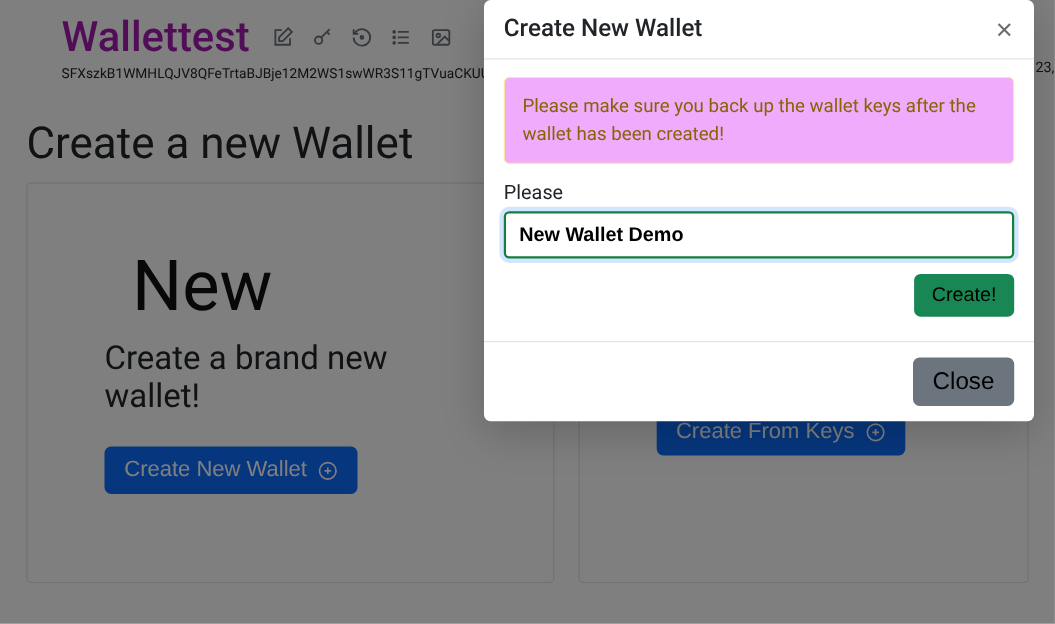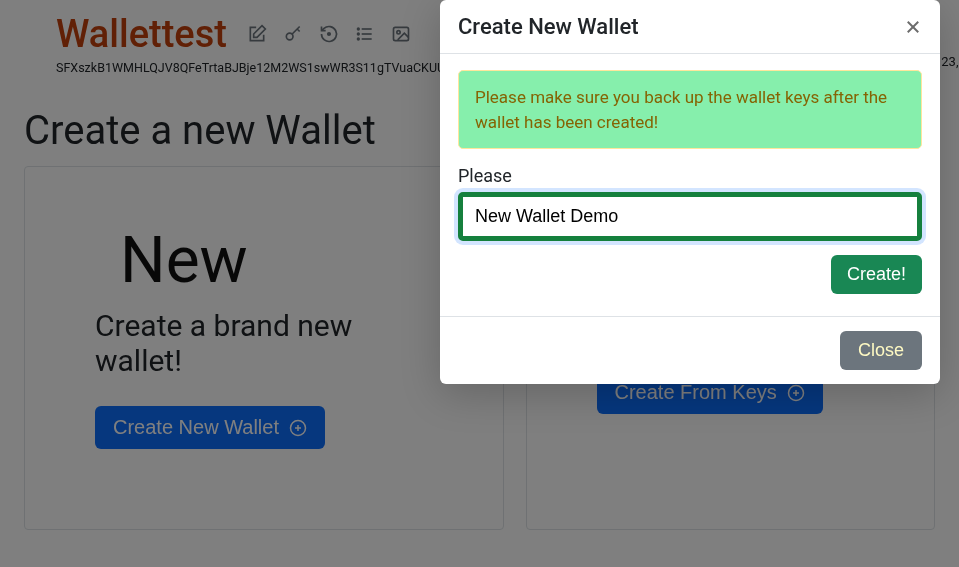--- a/index.html
+++ b/index.html
@@ -11,21 +11,21 @@
   overflow: hidden;
   position: relative;
   color: #212529;
 }
 .page { position: relative; width: 100%; height: 100%; }
 .wallet-header { padding: 12px 56px 8px; }
 .wallet-title-row { display: flex; align-items: center; gap: 12px; }
 .wallet-title {
   font-size: 38px;
   font-weight: 500;
-  color: #c2410c;
+  color: #a21caf;
 }
 .icon-row { display: flex; gap: 16px; margin-left: 8px; }
 .icon-btn { color: #6c757d; width: 20px; height: 20px; display: inline-flex; }
 .wallet-address {
   font-size: 12.5px;
   color: #212529;
   margin-top: 4px;
   white-space: nowrap;
 }
 .balance-block { position: absolute; right: -10px; top: 54px; font-size: 13px; color: #212529;}
@@ -84,59 +84,60 @@
 }
 .modal-header {
   display: flex; justify-content: space-between; align-items: center;
   padding: 14px 18px;
   border-bottom: 1px solid #dee2e6;
 }
 .modal-title { font-size: 22px; font-weight: 500; }
 .close-x { color: #6c6c6c; cursor: pointer; width: 18px; height: 18px; }
 .modal-body { padding: 16px 18px 6px; }
 .alert {
-  background: #86efac;
+  background: #f0abfc;
   color: #856404;
   border: 1px solid #ffe69c;
   border-radius: 5px;
   padding: 14px 16px;
   font-size: 17px;
   line-height: 1.45;
   margin-bottom: 16px;
 }
 .label { font-size: 18px; margin-bottom: 6px; display: block; }
 .input {
   width: 100%;
   padding: 9px 12px;
   font-size: 18px;
-  border: 5px solid #15803d;
+  border: 2px solid #15803d;
   border-radius: 5px;
   outline: none;
   box-shadow: 0 0 0 4px rgba(13,110,253,.18);
+  font-weight: bold;
 }
 .modal-body-actions { display: flex; justify-content: flex-end; padding: 14px 0 16px; }
 .btn-create {
   background: #198754;
-  color: #ffffff;
+  color: #000000;
   border: none;
   font-size: 18px;
   padding: 9px 16px;
   border-radius: 6px;
   cursor: pointer;
 }
 .modal-footer {
   border-top: 1px solid #dee2e6;
   padding: 14px 18px;
   display: flex; justify-content: flex-end;
 }
 .btn-close {
   background: #6c757d;
-  color: #fef9c3;
+  color: #000000;
   border: none;
-  font-size: 18px;
+  font-size: 22px;
   padding: 9px 18px;
   border-radius: 6px;
   cursor: pointer;
   margin-left: 31px;
 }
 svg { display: block; }
 </style>
 </head>
 <body>
 

